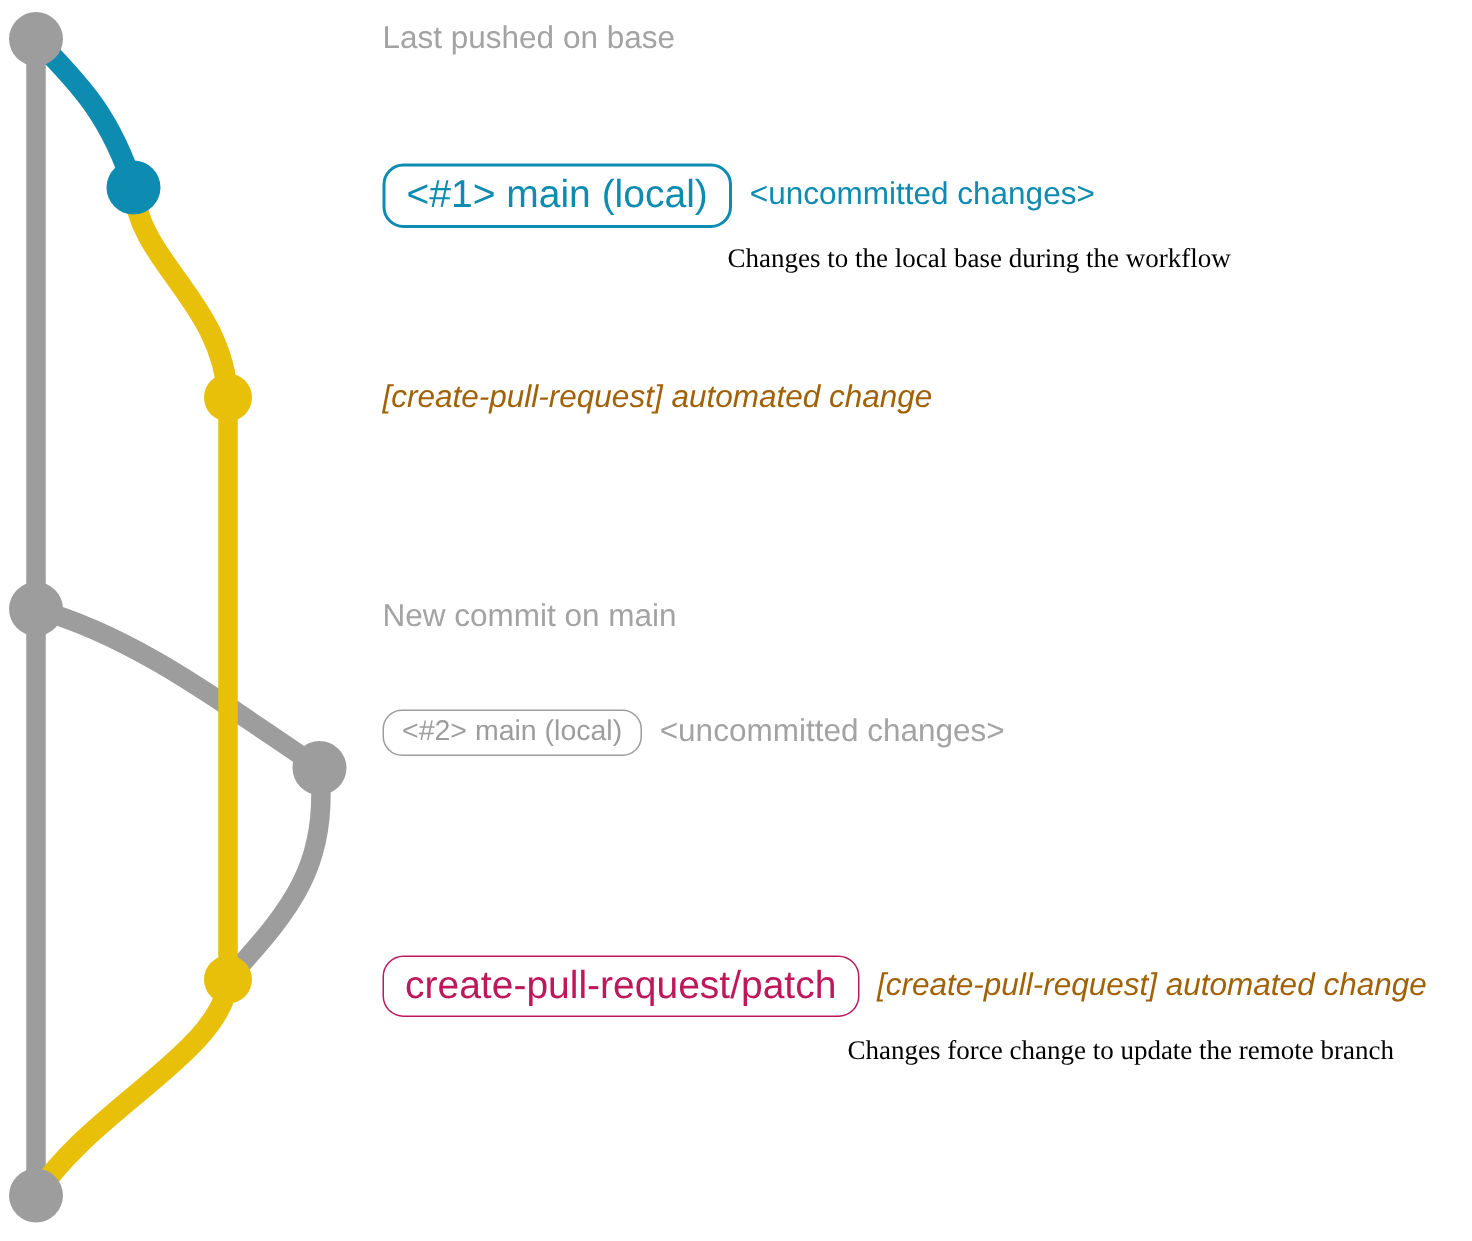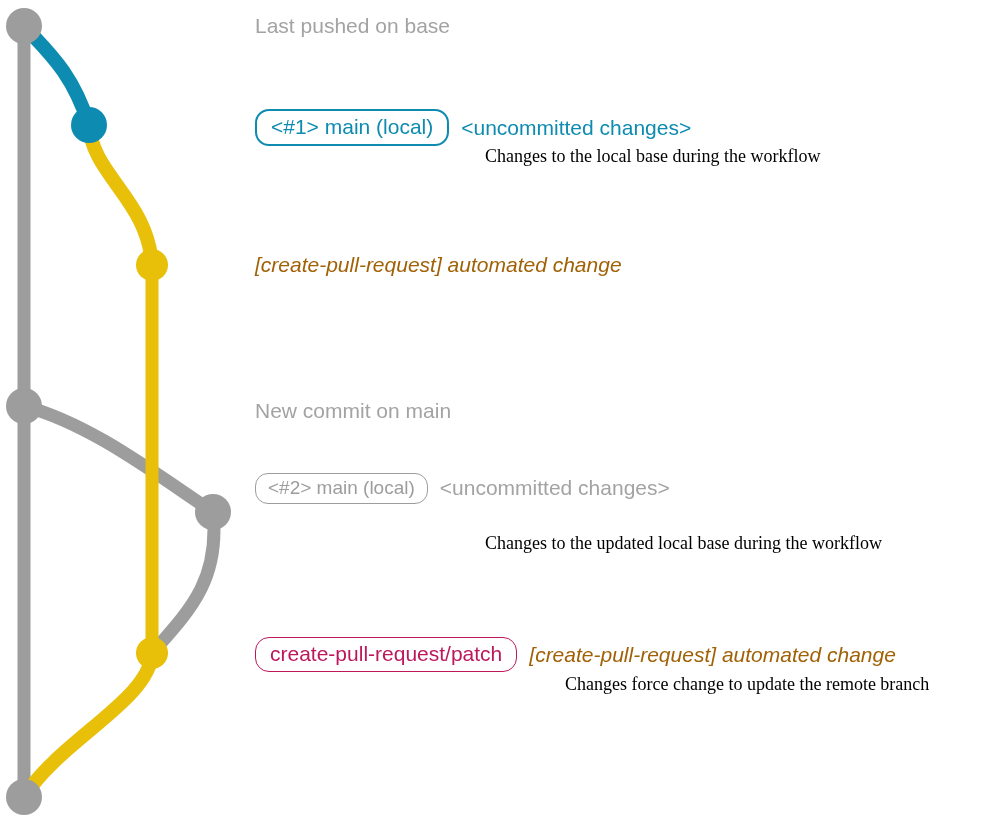--- a/index.html
+++ b/index.html
@@ -46,30 +46,31 @@
     line-height: 1.15;
     white-space: nowrap;
   }
 
   .subline {
     position: absolute;
     font-family: "Liberation Serif", serif;
     font-size: 18px;
     color: #000000;
     white-space: nowrap;
+    margin-top: 16px;
   }
 
   
   .badge {
     display: inline-block;
     border: 2px solid currentColor;
     border-radius: 14px;
     padding: 4px 14px 5px 14px;
     font-family: "Liberation Sans", sans-serif;
-    font-size: 21px;
+    font-size: 26px;
     line-height: 1.15;
     background: #ffffff;
     white-space: nowrap;
   }
   .badge.thin {
     border-width: 1.5px;
   }
   .badge.small {
     font-size: 19px;
     padding: 3px 12px 4px 12px;
@@ -131,21 +132,20 @@
   </div>
 
   <div class="row" style="left:255px; top:399px;">
     <span class="headline txt-gray">New commit on main</span>
   </div>
 
   <div class="row" style="left:255px; top:473px;text-align:right;">
     <span class="badge thin small ref-gray">&lt;#2&gt; main (local)</span>
     <span class="headline txt-gray gap-after-badge">&lt;uncommitted changes&gt;</span>
   </div>
-  <div class="subline" style="left:485px; top:533px;">Changes to the updated local base during the workflow</div>
 
   <div class="row" style="left:255px; top:637px;">
     <span class="badge thin ref-yellow">create-pull-request/patch</span>
     <span class="headline txt-yellow gap-after-badge">[create-pull-request] automated change</span>
   </div>
   <div class="subline" style="left:565px; top:674px;">Changes force change to update the remote branch</div>
 
 
 </div>
 

